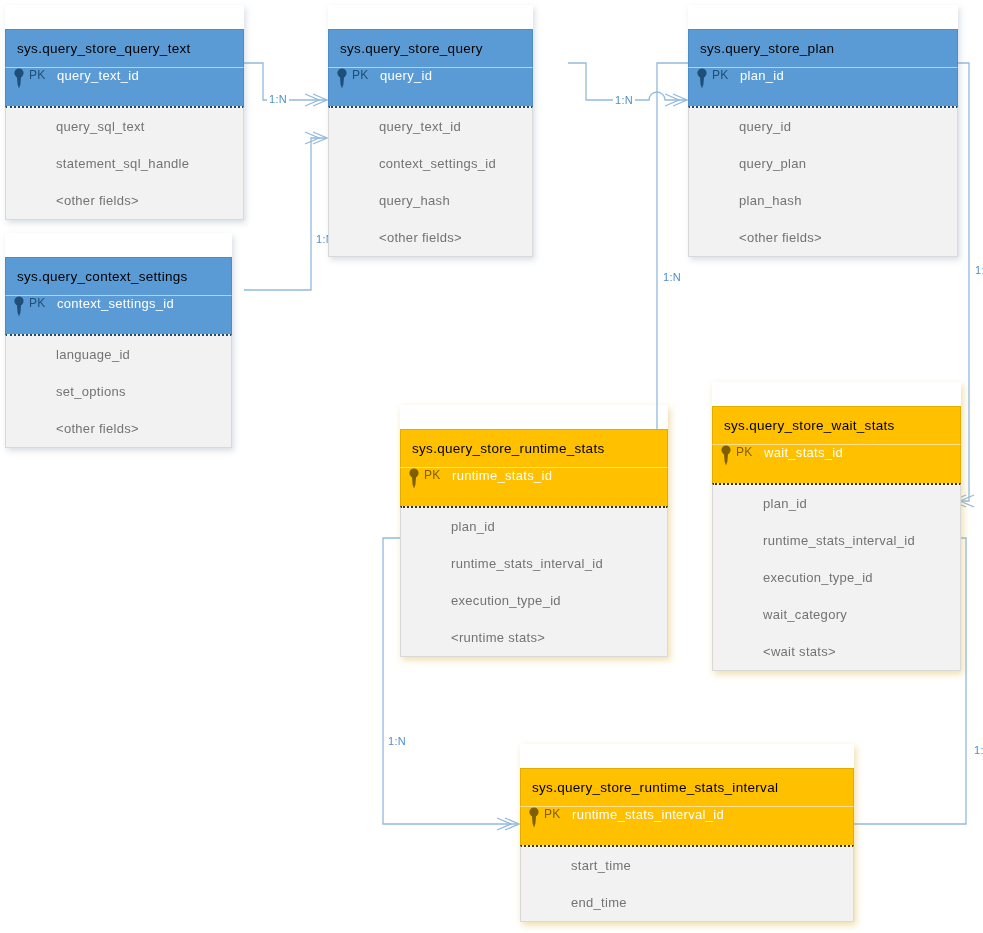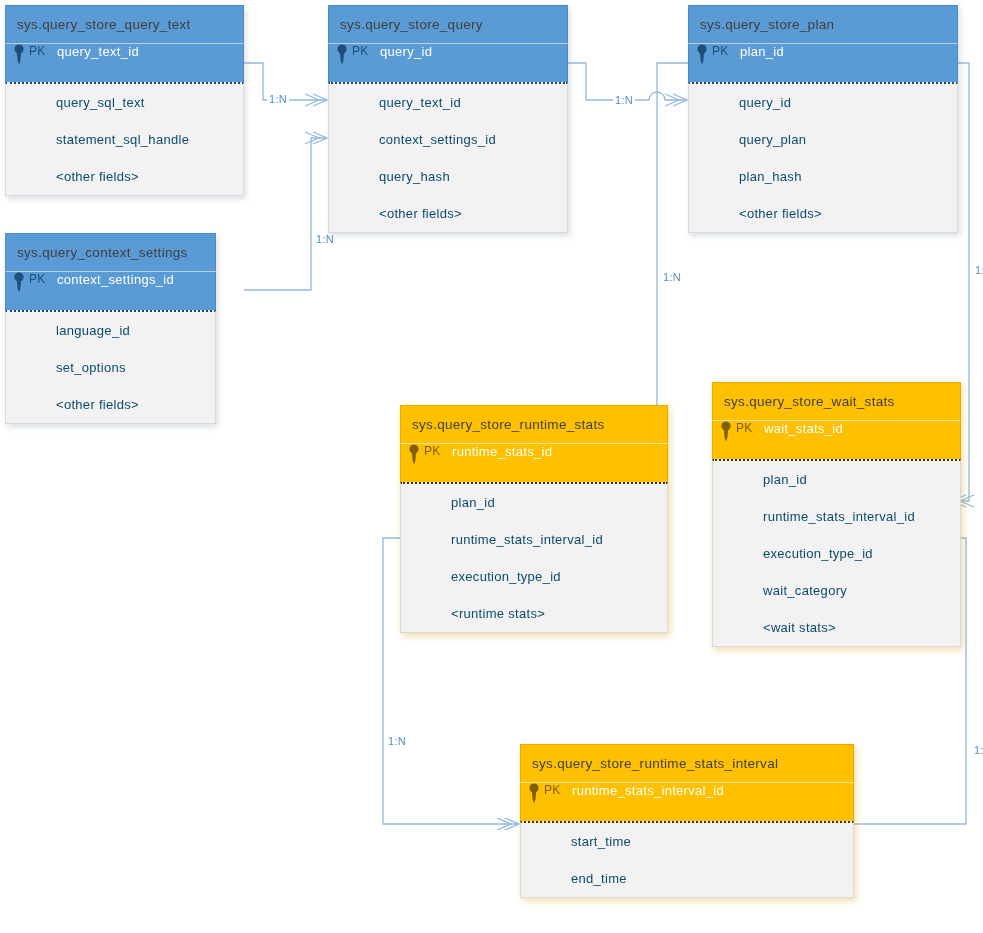--- a/index.html
+++ b/index.html
@@ -4,23 +4,23 @@
 <style>
   html,body{margin:0;padding:0;background:#ffffff;}
   *{box-sizing:border-box;}
   body{font-family:"Liberation Sans","DejaVu Sans",sans-serif;}
   .canvas{position:relative;width:983px;height:933px;background:#ffffff;overflow:hidden;}
 
   .table{position:absolute;font-size:13px;}
   .table.blue{box-shadow:2px 3px 6px rgba(130,150,170,0.30);}
   .table.orange{box-shadow:2px 3px 7px rgba(216,170,40,0.40);}
 
-  .hdr{height:39px;display:flex;align-items:center;padding:1px 11px;color:#404040;
+  .hdr{height:39px;display:flex;align-items:center;padding:1px 11px;color:#000000;
        font-size:13.5px;letter-spacing:0.3px;white-space:nowrap;
-       border-bottom:1px solid rgba(255,255,255,0.55);}
+       border-bottom:1px solid rgba(255,255,255,0.55);margin-top:24px;}
   .pkrow{height:38px;display:flex;color:#ffffff;letter-spacing:0.3px;}
 
   .blue  .hdr,.blue  .pkrow{background:#5B9BD5;}
   .orange .hdr,.orange .pkrow{background:#FFC000;}
   .blue  .hdr{border-left:1px solid #4e8cc7;border-right:1px solid #4e8cc7;border-top:1px solid #4e8cc7;}
   .blue  .pkrow{border-left:1px solid #4e8cc7;border-right:1px solid #4e8cc7;}
   .orange .hdr{border-left:1px solid #e3ad00;border-right:1px solid #e3ad00;border-top:1px solid #e3ad00;}
   .orange .pkrow{border-left:1px solid #e3ad00;border-right:1px solid #e3ad00;}
 
   .keyicon{margin:0 4px 0 7px;flex:0 0 auto;}
@@ -28,21 +28,21 @@
   .orange .keyicon{fill:#7F6000;}
   .pkbadge{font-size:12px;min-width:17px;}
   .blue .pkbadge{color:#1F4E79;}
   .orange .pkbadge{color:#7F6000;}
   .pkfield{margin-left:11px;color:#ffffff;}
 
   .body{background:#F2F2F2;border:1px solid #D9D9D9;}
   .blue  .body{border-top:2px dotted #1a4971;}
   .orange .body{border-top:2px dotted #3f3200;}
   .field{height:37px;display:flex;align-items:center;padding-left:50px;
-         color:#0c4a6e;letter-spacing:0.3px;white-space:nowrap;}
+         color:#737373;letter-spacing:0.3px;white-space:nowrap;}
 
   svg.wires{position:absolute;left:0;top:0;pointer-events:none;}
   svg.wires path{stroke:#92B9DE;stroke-width:1.3;fill:none;}
 
   .clabel{position:absolute;transform:translate(-50%,-50%);background:#ffffff;
           padding:0 2px;font-size:11px;color:#4F8FCA;letter-spacing:0.3px;margin-left:15px;}
 </style>
 </head>
 <body>
 
@@ -83,21 +83,21 @@
       <span class="pkbadge">PK</span>
       <span class="pkfield">query_text_id</span>
     </div>
     <div class="body">
         <div class="field">query_sql_text</div>
         <div class="field">statement_sql_handle</div>
         <div class="field">&lt;other fields&gt;</div>
       </div>
   </article>
 
-  <article class="table blue" style="left:328px;top:5px;width:240px">
+  <article class="table blue" style="left:328px;top:5px;width:205px">
     <div class="hdr">sys.query_store_query</div>
     <div class="pkrow">
       <svg class="keyicon" width="12" height="23" viewBox="0 0 12 23">
           <circle cx="6" cy="5" r="4.6"></circle>
           <path d="M3.9 8.2 L8.1 8.2 L7.4 16.5 L6 20.5 L4.6 16.5 Z"></path>
         </svg>
       <span class="pkbadge">PK</span>
       <span class="pkfield">query_id</span>
     </div>
     <div class="body">
@@ -119,21 +119,21 @@
       <span class="pkfield">plan_id</span>
     </div>
     <div class="body">
         <div class="field">query_id</div>
         <div class="field">query_plan</div>
         <div class="field">plan_hash</div>
         <div class="field">&lt;other fields&gt;</div>
       </div>
   </article>
 
-  <article class="table blue" style="left:5px;top:233px;width:211px">
+  <article class="table blue" style="left:5px;top:233px;width:227px">
     <div class="hdr">sys.query_context_settings</div>
     <div class="pkrow">
       <svg class="keyicon" width="12" height="23" viewBox="0 0 12 23">
           <circle cx="6" cy="5" r="4.6"></circle>
           <path d="M3.9 8.2 L8.1 8.2 L7.4 16.5 L6 20.5 L4.6 16.5 Z"></path>
         </svg>
       <span class="pkbadge">PK</span>
       <span class="pkfield">context_settings_id</span>
     </div>
     <div class="body">

